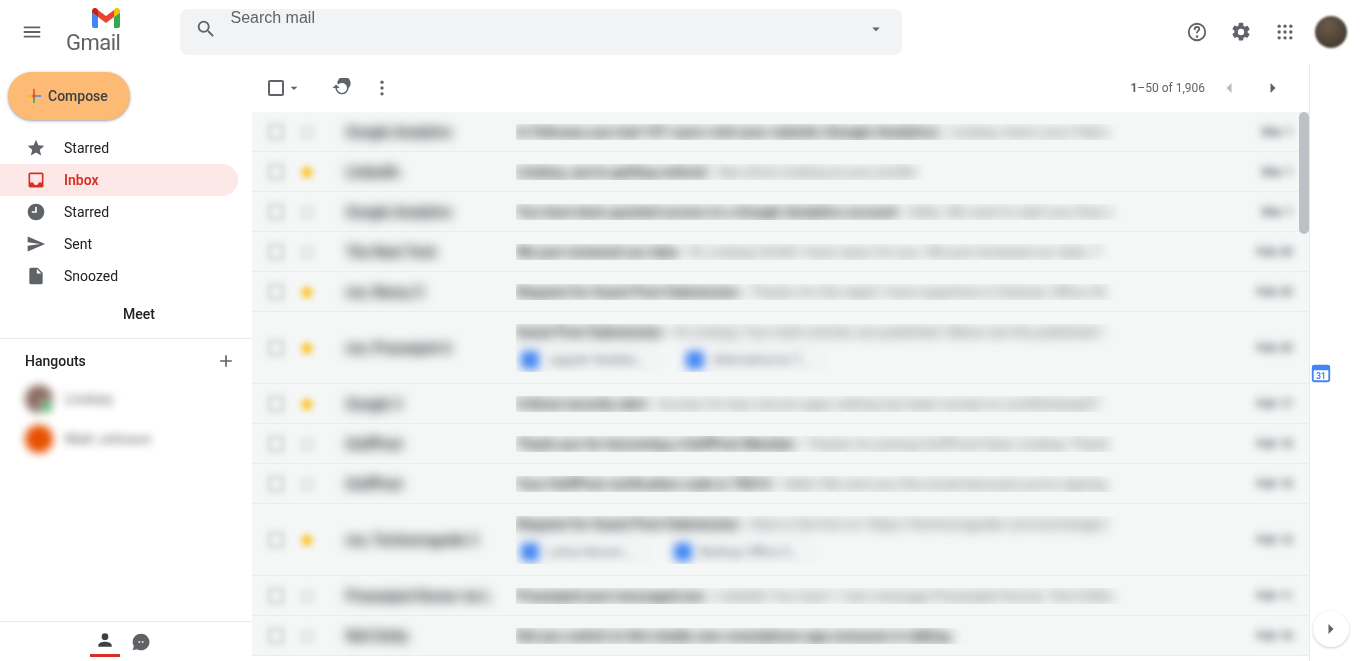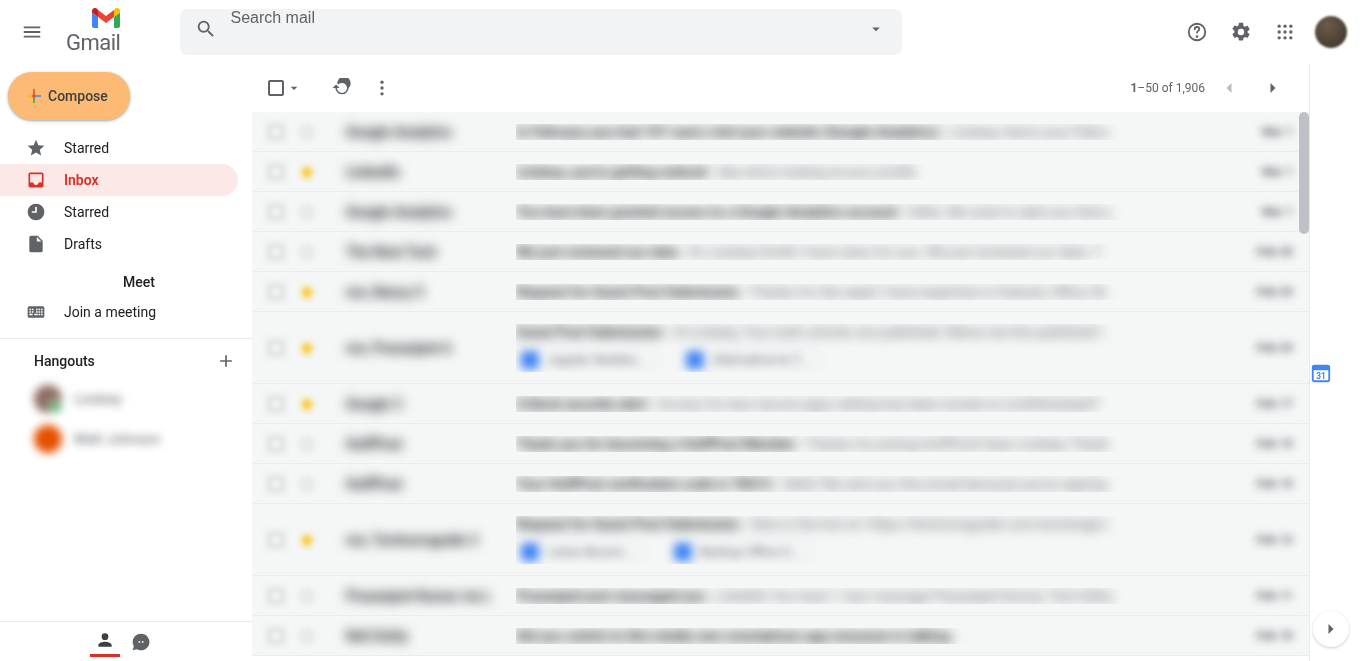--- a/index.html
+++ b/index.html
@@ -30,21 +30,21 @@
 .nav-item { height: 32px; display: flex; align-items: center; border-top-right-radius: 16px; border-bottom-right-radius: 16px; padding-left: 26px; cursor: pointer; color: #202124; }
 .nav-item .nicon { width: 20px; height: 20px; margin-right: 18px; color: #5f6368; display: flex; align-items: center; justify-content: center; }
 .nav-item .nlabel { font-size: 14px; }
 .nav-item.active { background: #fce8e6; color: #d93025; font-weight: 600; }
 .nav-item.active .nicon { color: #d93025; }
 .section-label { font-size: 14px; font-weight: 500; color: #202124; padding: 14px 0 6px 26px; text-align: center; }
 .meet-item { height: 32px; display: flex; align-items: center; padding-left: 26px; cursor: pointer; }
 .meet-item .nicon { width: 20px; margin-right: 18px; color: #5f6368; display: flex; align-items: center; }
 .meet-item .nlabel { font-size: 14px; color: #202124; }
 .divider { height: 1px; background: #e8eaed; margin: 10px 0 0 0; }
-.hangouts { padding: 12px 0 0 12px; }
+.hangouts { padding: 12px 0 0 3px; }
 .hangouts-head { display: flex; align-items: center; justify-content: space-between; padding: 0 16px 8px 22px; }
 .hangouts-head .lbl { font-size: 14px; font-weight: 500; }
 .hangouts-contact { display: flex; align-items: center; padding: 6px 0 6px 22px; filter: blur(4px); }
 .hc-avatar { width: 28px; height: 28px; border-radius: 50%; background: #8d6e63; margin-right: 12px; position: relative; }
 .hc-avatar.green::after { content:''; position:absolute; width:10px; height:10px; background:#34a853; border-radius:50%; bottom:-1px; right:-1px; border:2px solid #fff; }
 .hc-avatar.orange { background: #e65100; }
 .hc-name { color:#5f6368; font-size: 14px; }
 .sidebar-footer { margin-top: auto; height: 40px; border-top: 1px solid #e8eaed; display: flex; align-items: center; padding-left: 90px; gap: 6px; }
 .sf-btn { width: 30px; height: 30px; display: flex; align-items: center; justify-content: center; color: #3c4043; cursor: pointer; }
 .sf-btn.active { border-bottom: 3px solid #d93025; }
@@ -183,36 +183,36 @@
           <span class="nicon">
             <svg width="20" height="20" viewBox="0 0 24 24" fill="currentColor">
               <path d="M12 2a10 10 0 1010 10A10 10 0 0012 2zm1 11H7v-2h4V6h2v7z"></path>
             </svg>
           </span>
           <span class="nlabel">Starred</span>
         </div>
         <div class="nav-item">
           <span class="nicon">
             <svg width="20" height="20" viewBox="0 0 24 24" fill="currentColor">
+              <path d="M2 21l21-9L2 3v7l15 2-15 2v7z"></path>
+            </svg>
+          </span>
+          <span class="nlabel">Sent</span>
+        </div>
+        <div class="nav-item">
+          <span class="nicon">
+            <svg width="20" height="20" viewBox="0 0 24 24" fill="currentColor">
               <path d="M14 2H6a2 2 0 00-2 2v16a2 2 0 002 2h12a2 2 0 002-2V8l-6-6zm-1 7V3.5L18.5 9H13z"></path>
             </svg>
           </span>
-          <span class="nlabel">Drafts</span>
+          <span class="nlabel">Snoozed</span>
         </div>
       </div>
     <div class="section-label">Meet</div>
     <div id="meet-items">
-        <div class="meet-item">
-          <span class="nicon">
-            <svg width="20" height="20" viewBox="0 0 24 24" fill="currentColor">
-              <path d="M20 5H4a2 2 0 00-2 2v10a2 2 0 002 2h16a2 2 0 002-2V7a2 2 0 00-2-2zM7 8h2v2H7zm0 3h2v2H7zm-3-3h2v2H4zm0 3h2v2H4zm4 5H4v-2h4zm6 0h-4v-2h4zm0-3h-2v-2h2zm0-3h-2V8h2zm3 6h-2v-2h2zm0-3h-2v-2h2zm0-3h-2V8h2zm3 6h-2v-2h2zm0-3h-2v-2h2zm0-3h-2V8h2z"></path>
-            </svg>
-          </span>
-          <span class="nlabel">Join a meeting</span>
-        </div>
       </div>
     <div class="divider"></div>
     <div class="hangouts">
       <div class="hangouts-head">
         <span class="lbl">Hangouts</span>
         <span>
           <svg width="20" height="20" viewBox="0 0 24 24" fill="#5f6368">
               <path d="M19 13h-6v6h-2v-6H5v-2h6V5h2v6h6v2z"></path>
             </svg>
         </span>

